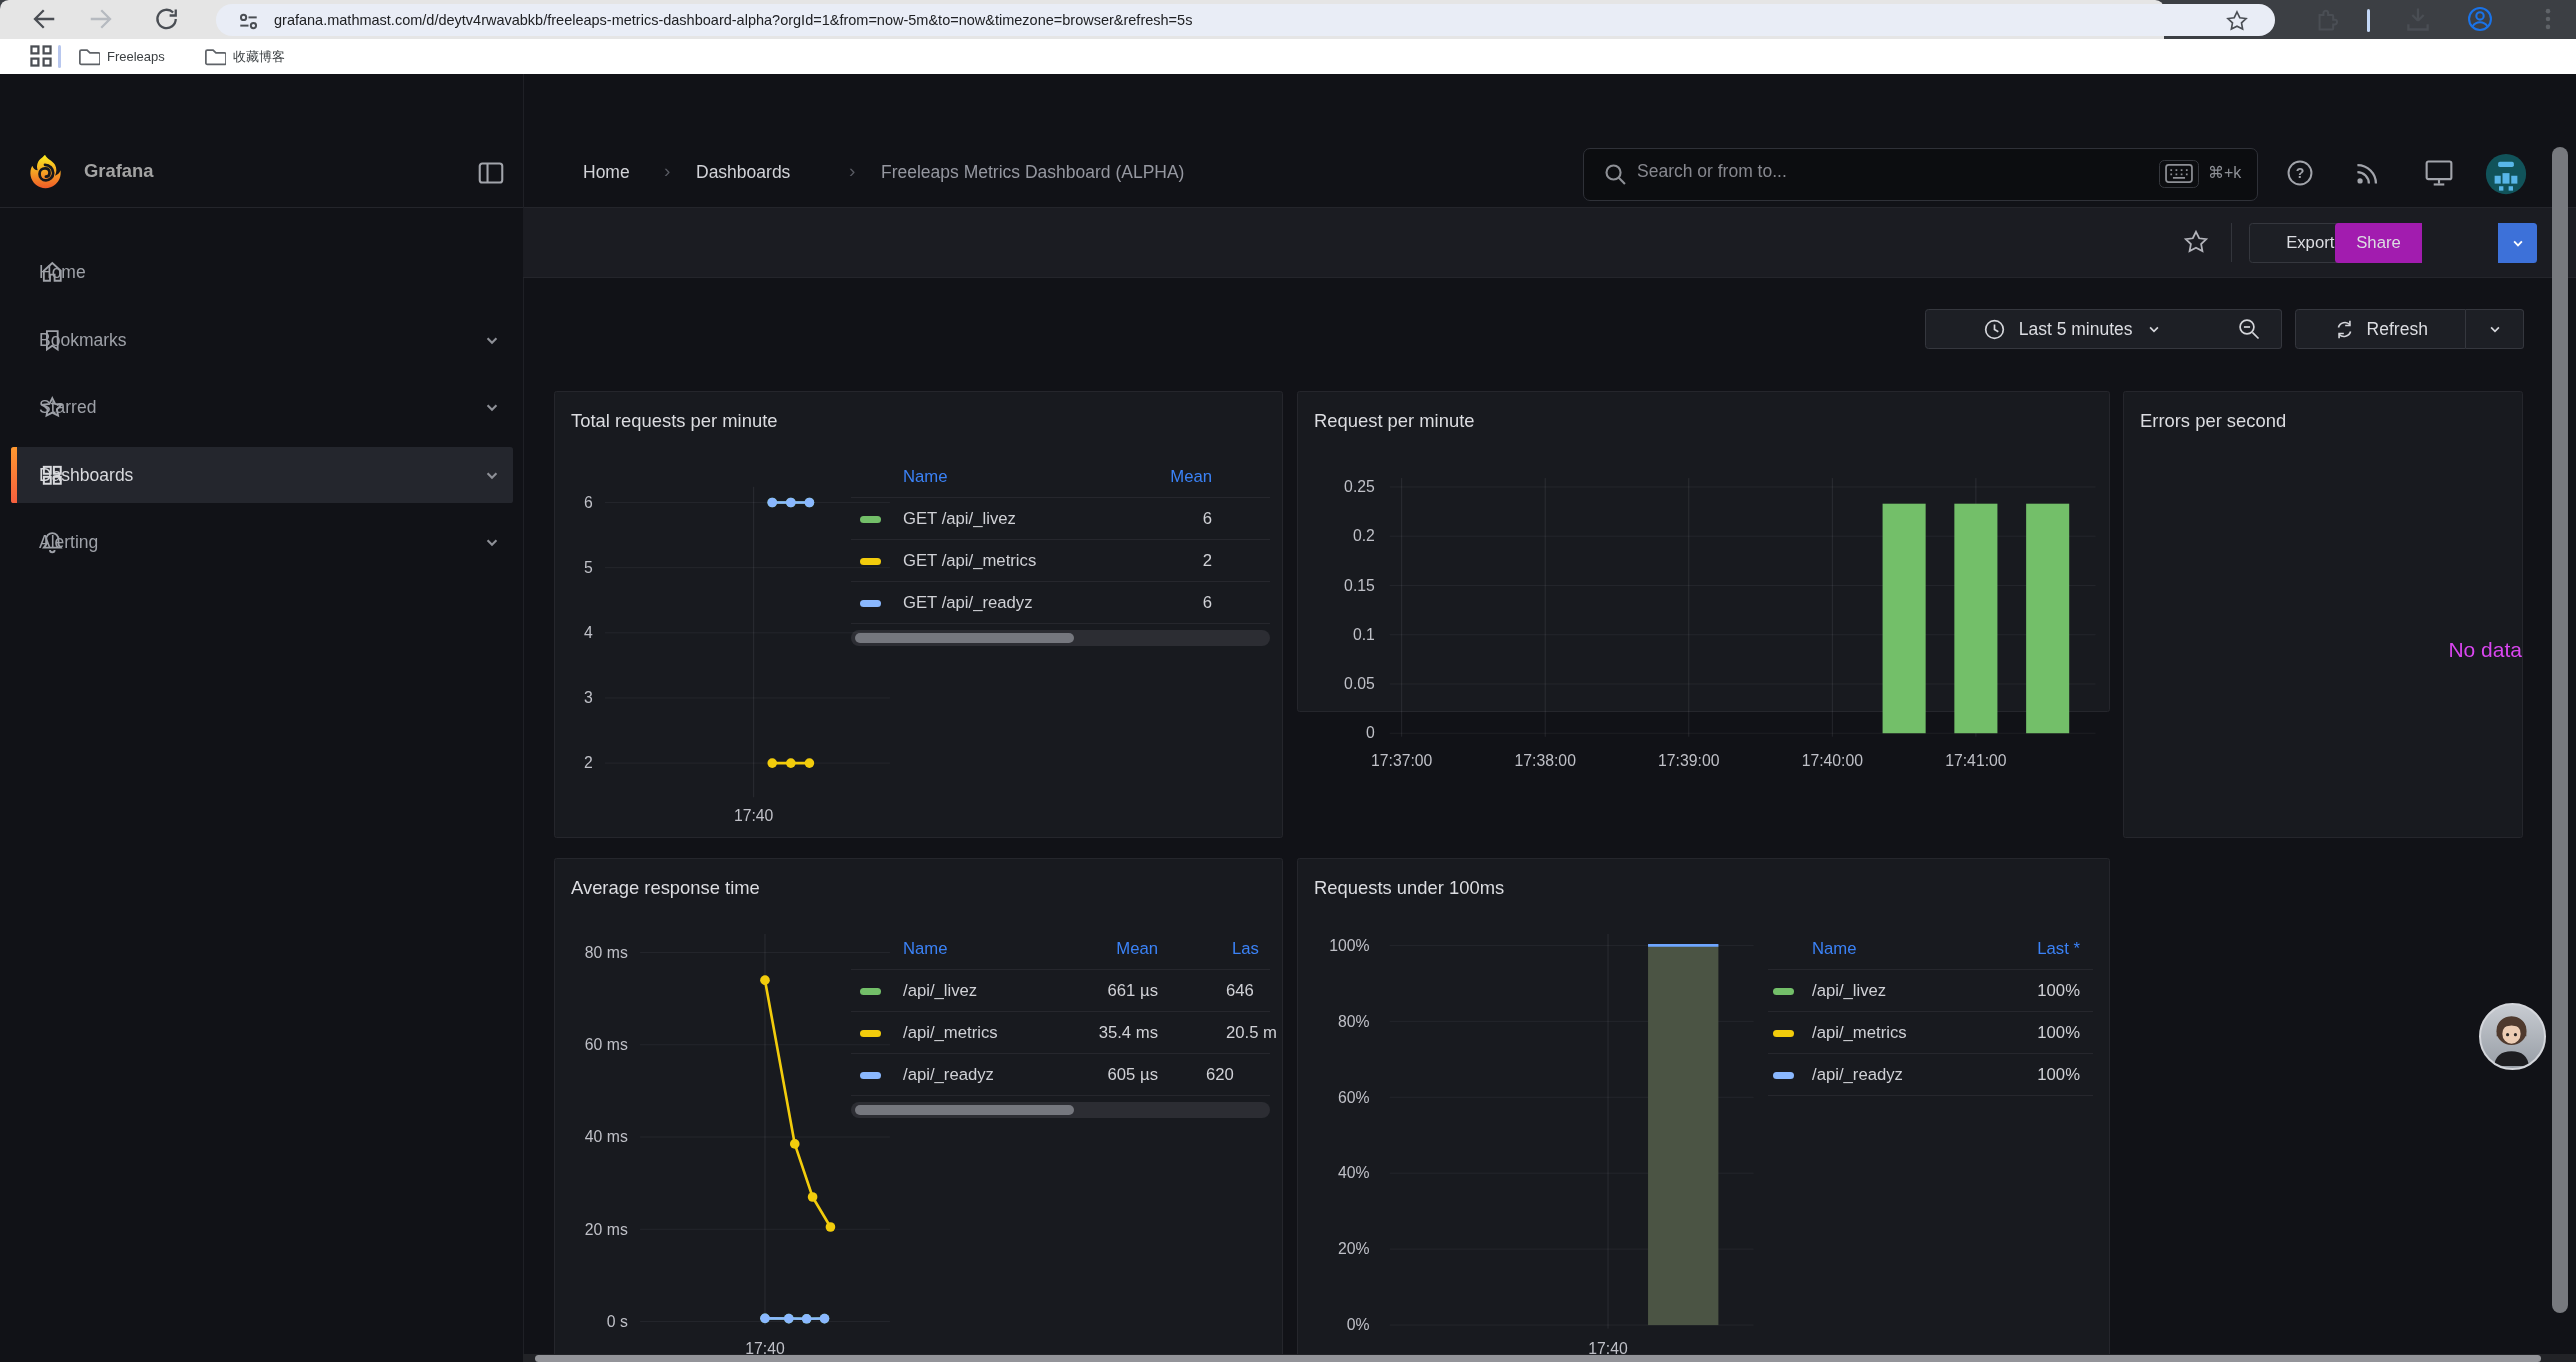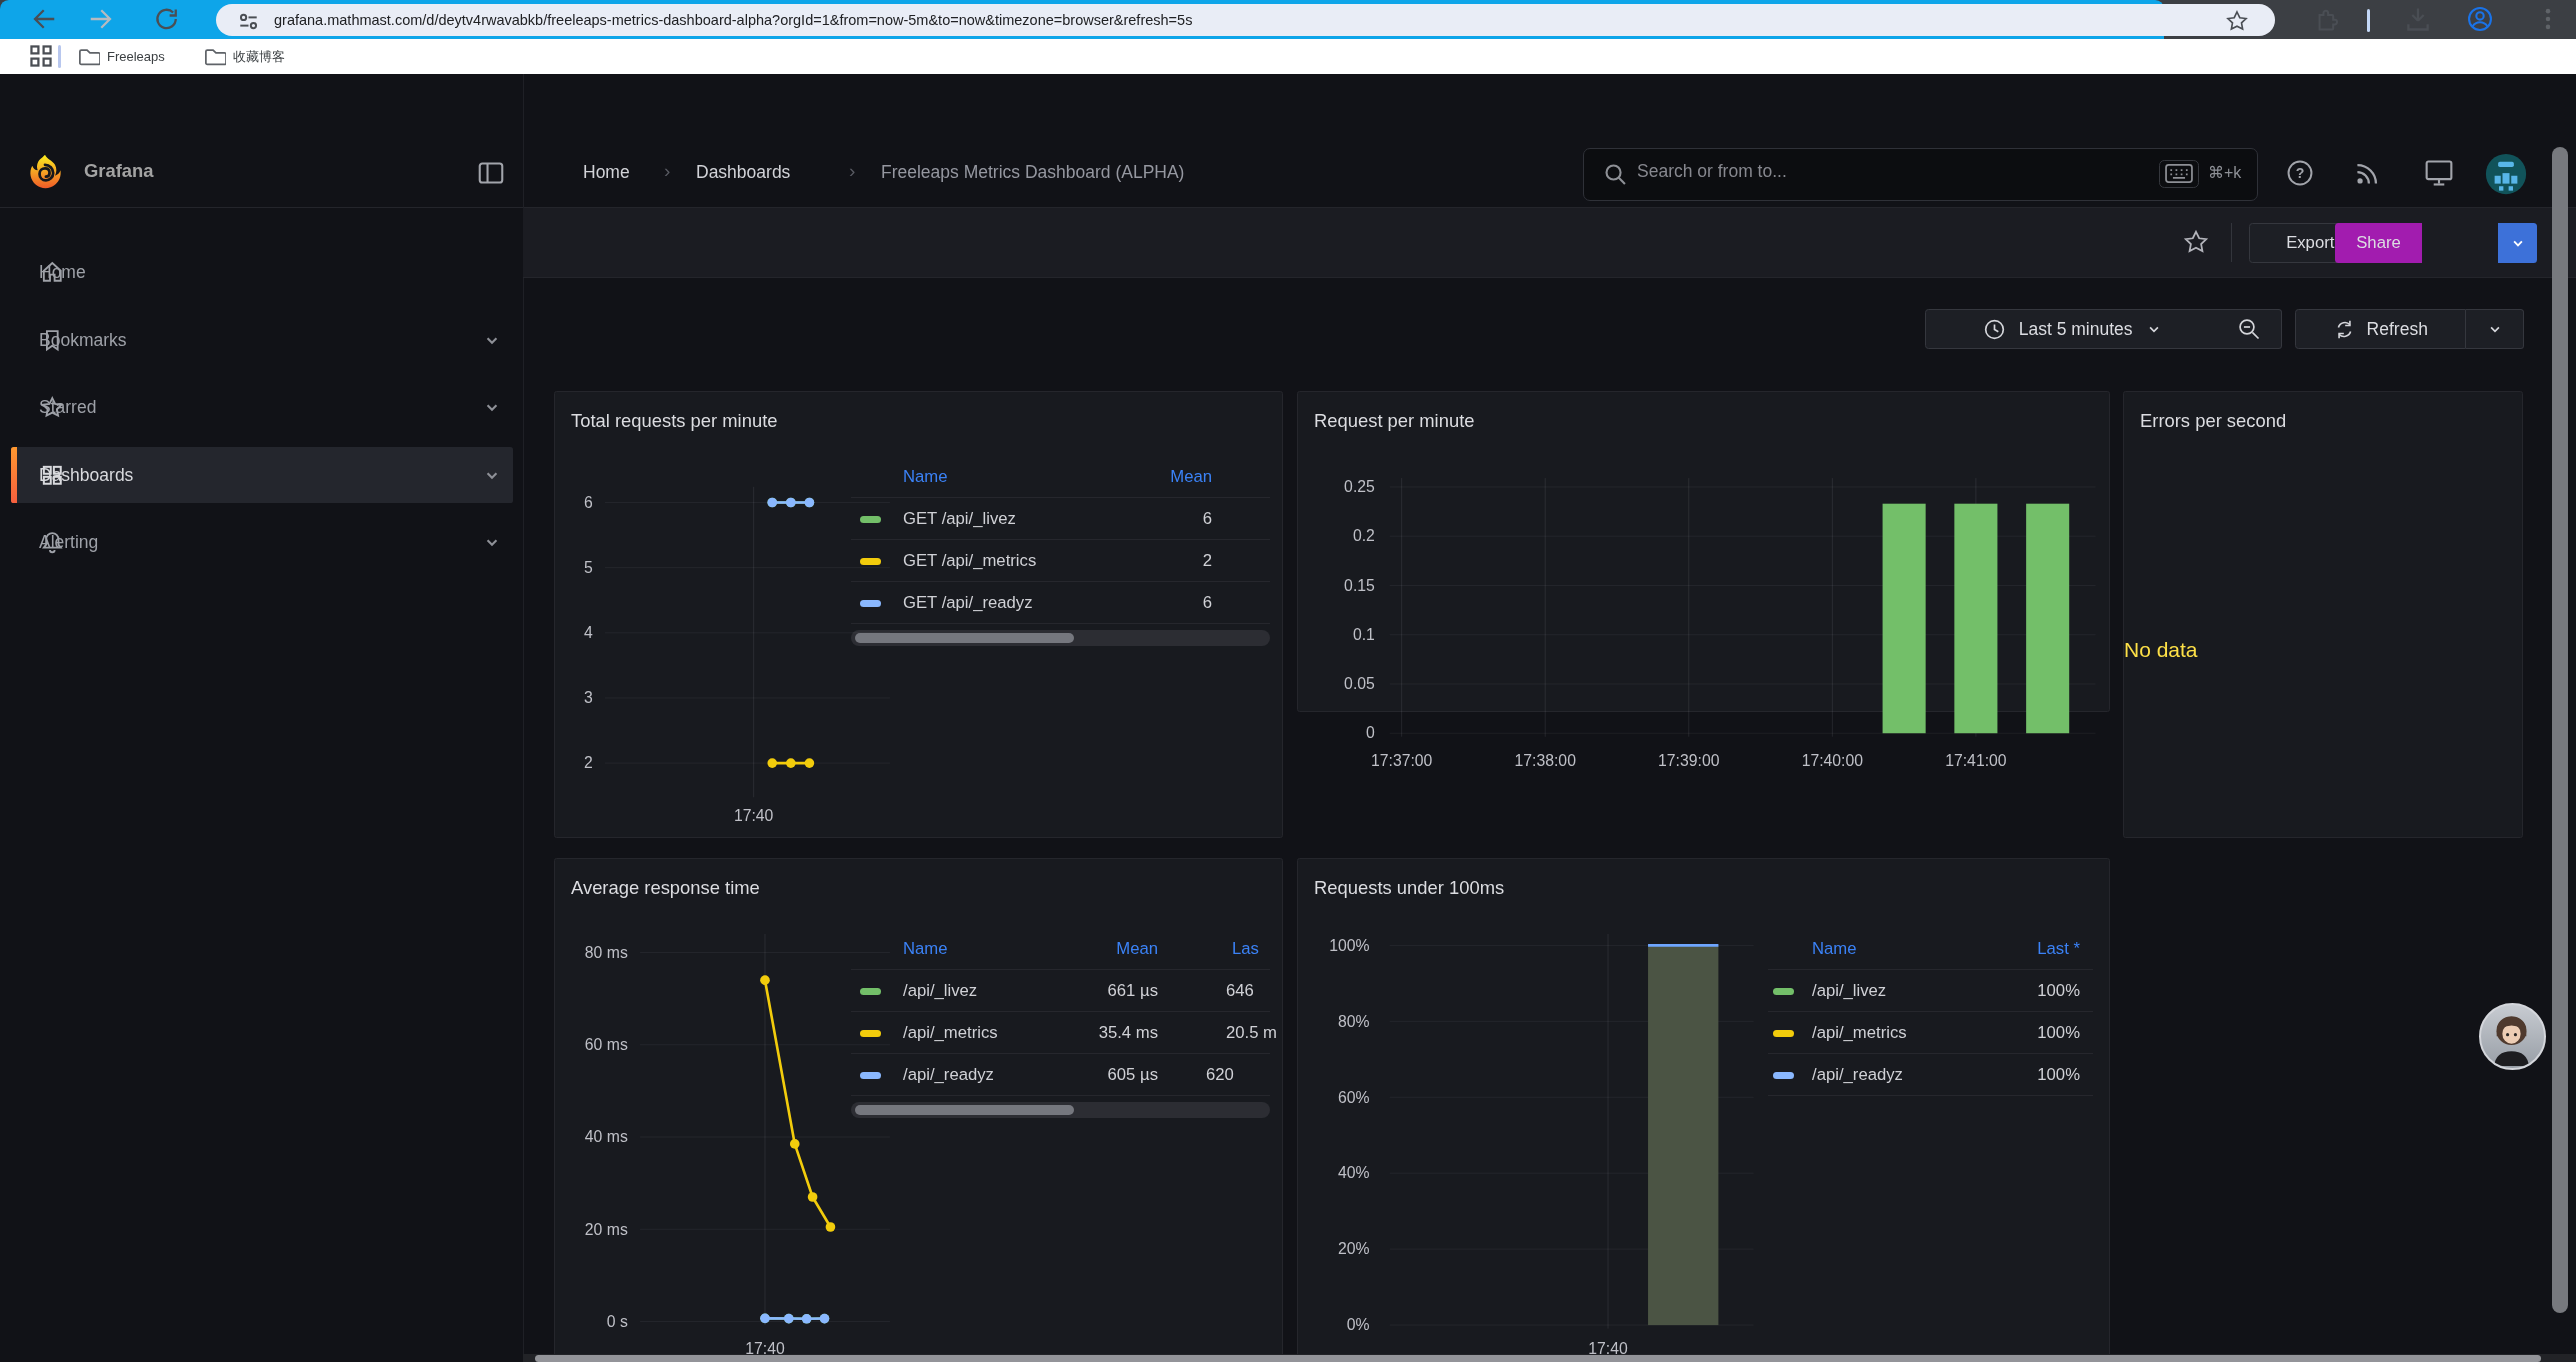--- a/index.html
+++ b/index.html
@@ -2,21 +2,21 @@
 <html style="font-size:14px"><head>
 <meta charset="utf-8">
 <style>
   html,body{margin:0;padding:0;}
   body{width:2576px;height:1363px;background:#3c3f44;overflow:hidden;
        font-family:"Liberation Sans",sans-serif;-webkit-font-smoothing:antialiased;}
   .abs{position:absolute;}
   #root{position:absolute;inset:0;width:2576px;height:1363px;}
 
   
-  .chrome{position:absolute;left:0;top:0;width:2164px;height:74px;background:#0ea5e9;border-radius:8.8px 8.8px 0 0;}
+  .chrome{position:absolute;left:0;top:0;width:2164px;height:74px;background:#e5e5e5;border-radius:8.8px 8.8px 0 0;}
   .toolbar-ic{position:absolute;width:28px;height:28px;top:5.3px;color:#4a4e54;}
   .url-pill{position:absolute;left:216px;top:4.4px;width:2059px;height:32px;border-radius:16px;background:#e9edf6;}
   .url-text{position:absolute;left:58px;top:0;height:32px;line-height:32px;font-size:14.5px;color:#202124;white-space:nowrap;}
   .bm-bar{position:absolute;left:0;top:39px;width:2576px;height:35px;background:#fff;border-bottom:0.9px solid #e3e5e9;}
   .bm-item{position:absolute;top:3.5px;height:28px;display:flex;align-items:center;gap:7px;color:#3c4043;font-size:13px;}
 
   
   .gf{position:absolute;left:0;top:74px;width:2576px;height:1289px;background:#111217;overflow:hidden;
       color:#d8d9da;font-size:17.5px;}
   .topnav{position:absolute;left:0;top:0;width:2576px;height:133px;border-bottom:0.9px solid #24252b;}
@@ -31,21 +31,21 @@
   .nav-item.active{color:#d9dade;}
   .nav-ic{position:absolute;left:40px;width:24.6px;height:24.6px;}
   .chev{position:absolute;left:484px;width:16px;height:16px;color:#8e9097;}
 
   .subheader{position:absolute;left:523px;top:134px;width:2053px;height:69px;background:#1b1c22;border-bottom:0.9px solid #24252b;}
   .btn{position:absolute;height:40px;border-radius:3.5px;display:flex;align-items:center;justify-content:center;
        font-size:16.7px;color:#dcdde2;box-sizing:border-box;}
   .btn.secondary{background:#1d1f25;border:0.9px solid #35373e;}
   .panel{position:absolute;background:#181a1f;border:0.9px solid #25262c;border-radius:2.6px;box-sizing:border-box;overflow:hidden;}
   .ptitle{position:absolute;left:16px;top:17.5px;font-size:18.4px;font-weight:500;color:#dcdde1;}
-  .nodata{position:absolute;left:0;right:0;top:246px;text-align:left;font-size:21px;color:#fde047;}
+  .nodata{position:absolute;left:0;right:0;top:246px;text-align:right;font-size:21px;color:#d946ef;}
 
   
   .ltable{position:absolute;font-size:16.7px;color:#d0d1d6;}
   .lrow{position:relative;height:41px;border-bottom:0.9px solid #26272d;}
   .lrow.lhead{height:40px;}
   .lcell{position:absolute;top:0;height:100%;display:flex;align-items:center;white-space:nowrap;}
   .lhead-txt{color:#3b82f6;font-weight:500;}
   .swatch{position:absolute;top:17.5px;width:21px;height:7px;border-radius:3.5px;}
   .lscroll{position:relative;margin-top:6.1px;height:16px;background:#2c2d33;border-radius:8px;}
   .lscroll .thumb{position:absolute;left:4.4px;top:2.6px;height:10.5px;border-radius:5.3px;background:#75777e;}

